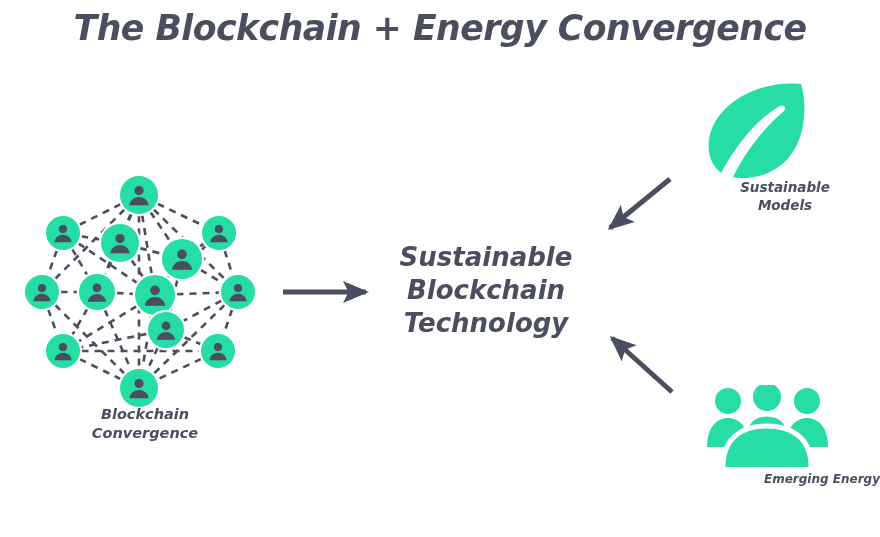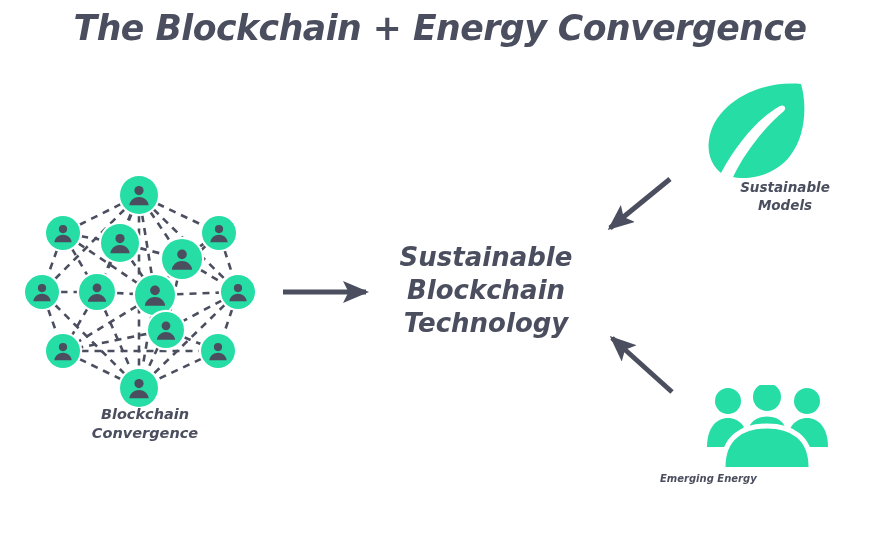--- a/index.html
+++ b/index.html
@@ -118,22 +118,22 @@
   #people-icon-wrap {
     position: absolute;
     left: 45px;
     top: 0px;
   }
   #emerging-energy-label {
     position: absolute;
     left: 0px;
     top: 85px;
     width: 220px;
-    text-align: left;
-    font-size: 10px;
+    text-align: right;
+    font-size: 12px;
     font-weight: bold;
     line-height: 18px;
     color: #4a4e5e;
   }
   #emerging-energy-label .lbl-line { display: block; }
 
   
   #arrows-layer {
     position: absolute;
     left: 0;

